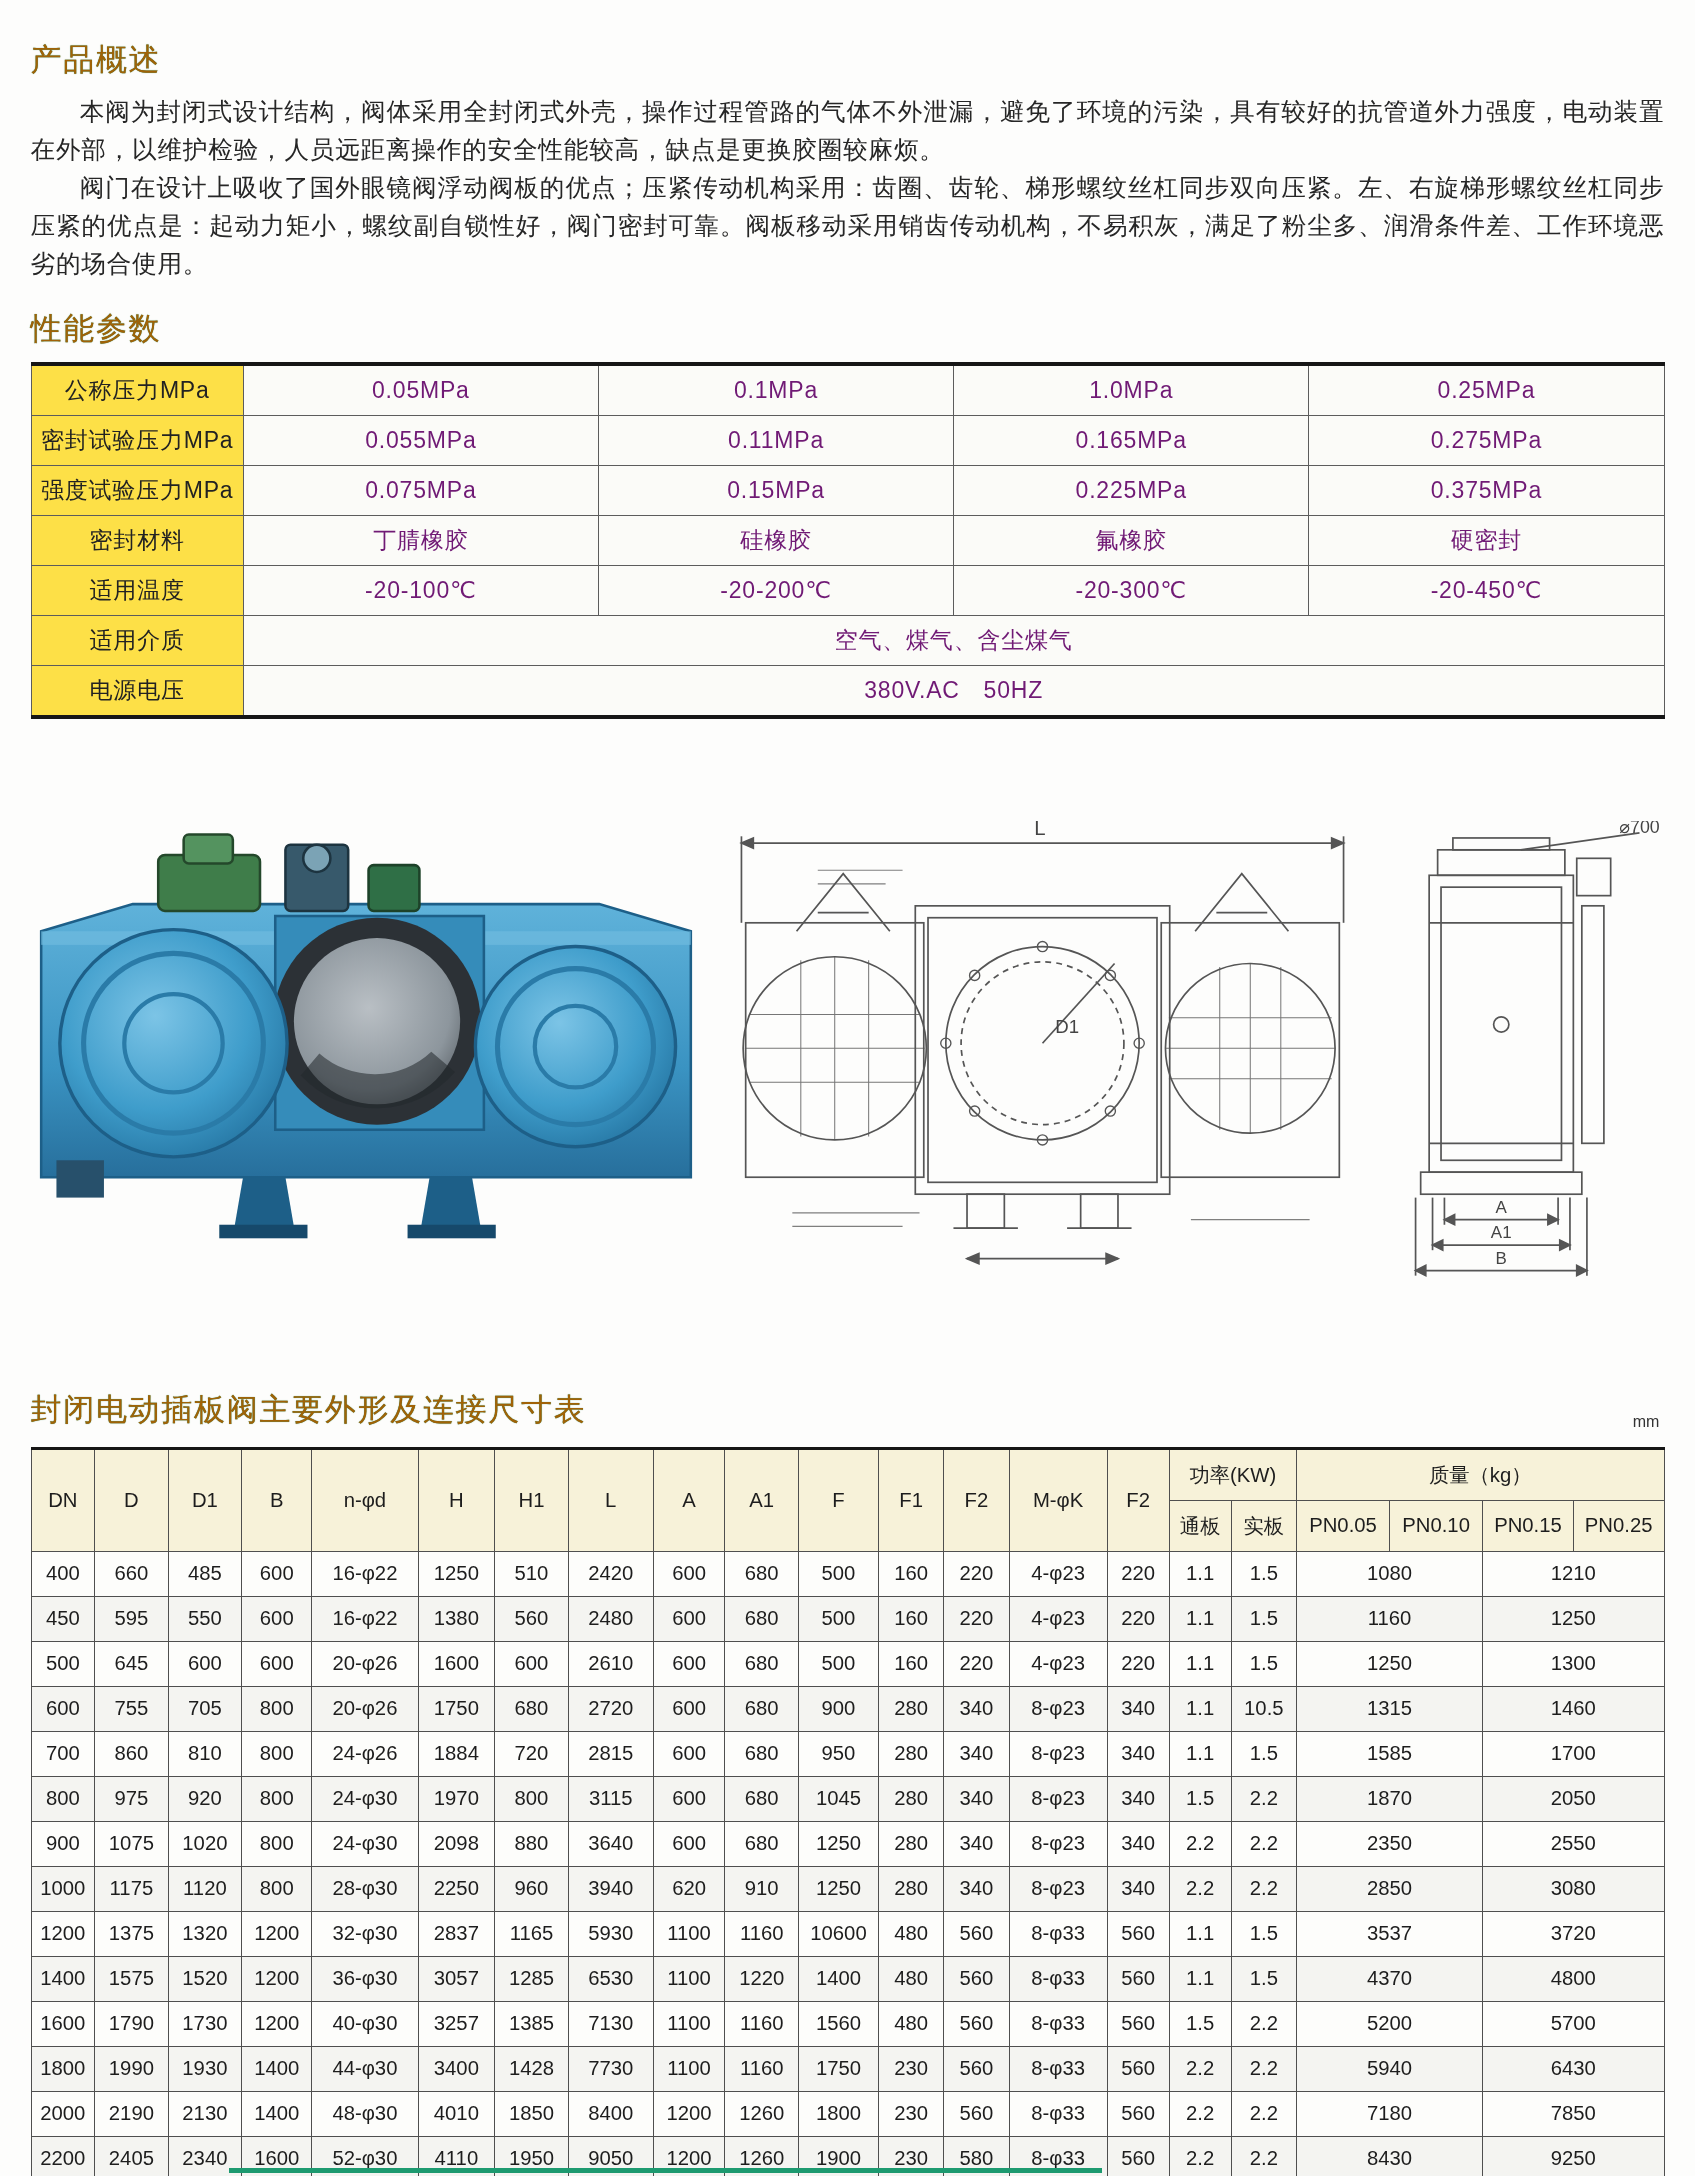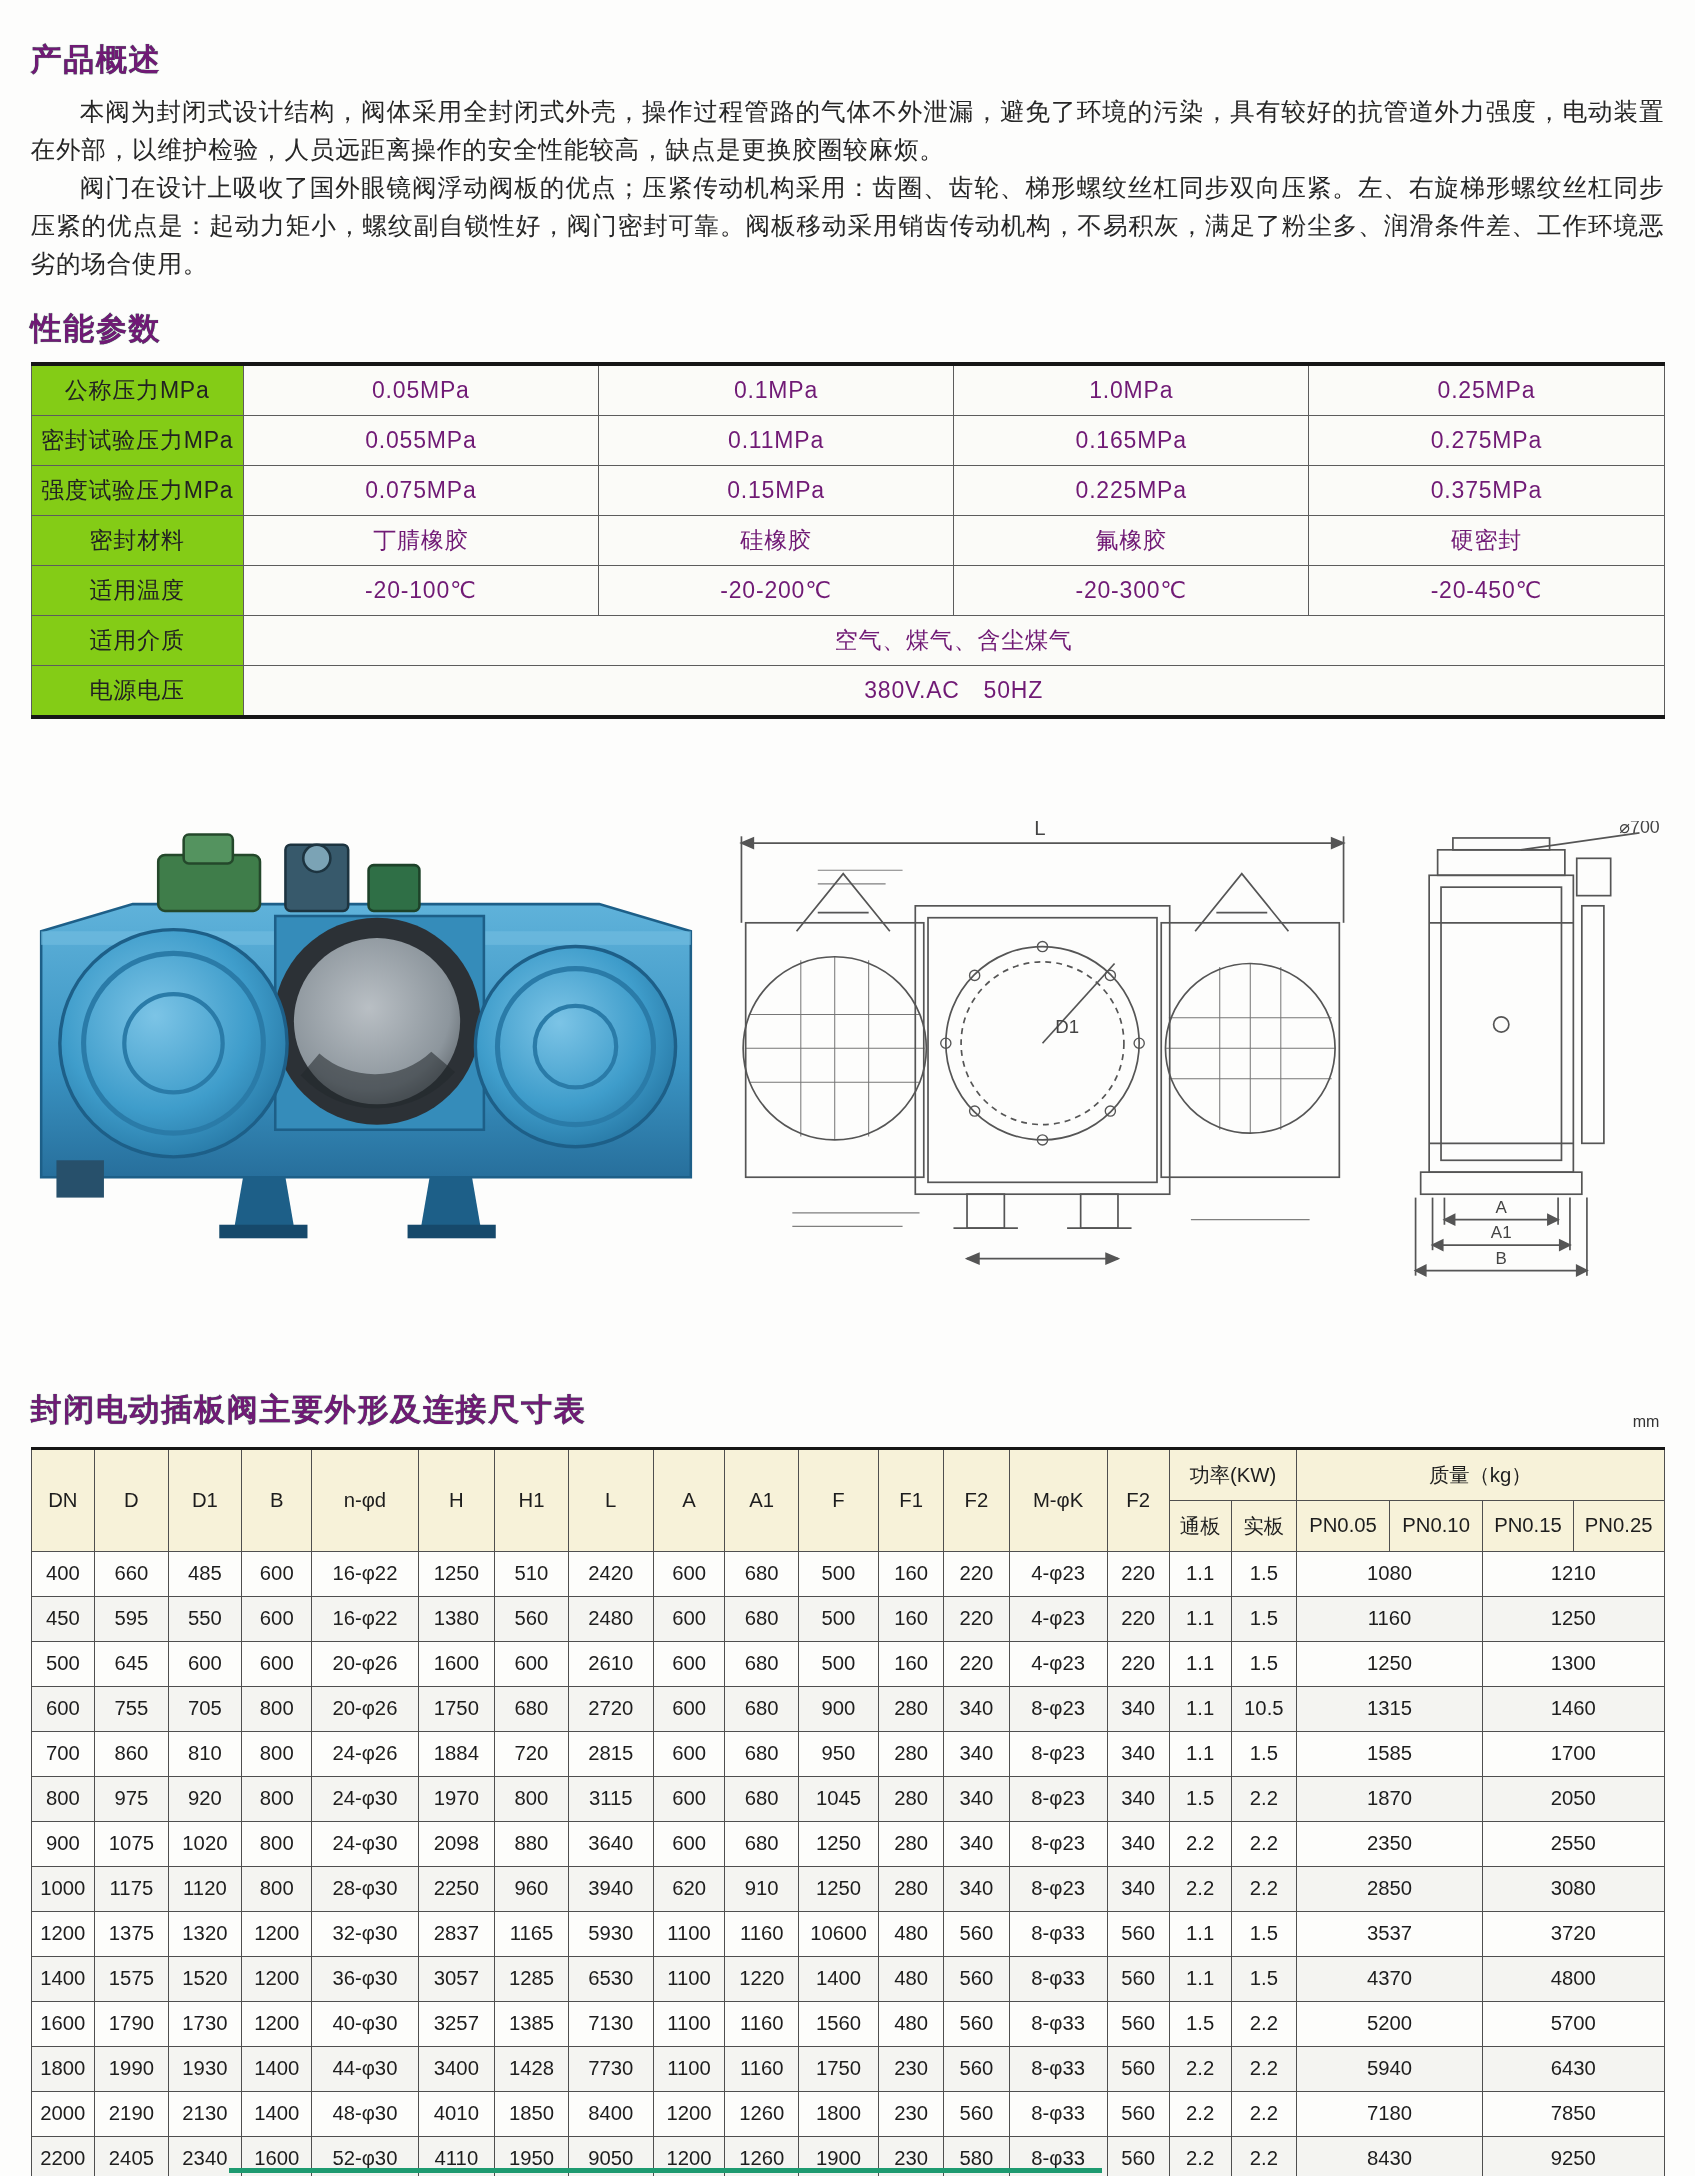--- a/index.html
+++ b/index.html
@@ -1,26 +1,26 @@
 <!DOCTYPE html>
 <html lang="zh" style="font-size:13.6px"><head>
 <meta charset="utf-8">
 <style>
   html,body{margin:0;padding:0;background:#ffffff;}
   body{font-family:"Liberation Sans","DejaVu Sans",sans-serif;color:#1e1e1e;}
   .page{position:relative;width:1695px;height:2176px;background:#fdfdfc;overflow:hidden;box-sizing:border-box;padding:39px 30.5px 0 30.5px;}
-  .sec-heading{font-size:31px;font-weight:bold;color:#701a75;letter-spacing:1.7px;margin:0 0 12px 0;text-shadow:0 0 0.8px #14753a;}
+  .sec-heading{font-size:31px;font-weight:normal;color:#a16207;letter-spacing:1.7px;margin:0 0 12px 0;text-shadow:0 0 0.8px #14753a;}
   .overview-text p{font-size:24.6px;line-height:38px;margin:0;text-align:justify;text-indent:2em;color:#262626;letter-spacing:0.8px;}
   .heading-row{display:flex;align-items:flex-end;justify-content:space-between;}
   .unit-label{font-size:16px;color:#333;padding-right:5.1px;}
 
   
   .perf-table{width:100%;border-collapse:collapse;table-layout:fixed;border-top:4.2px solid #161616;border-bottom:4.2px solid #161616;}
   .perf-table th,.perf-table td{border:1.7px solid #5c5c5c;height:47px;text-align:center;font-size:23px;letter-spacing:0.8px;}
-  .perf-table th{background:#84cc16;font-weight:normal;color:#222;}
+  .perf-table th{background:#fde047;font-weight:normal;color:#222;}
   .perf-table td{background:#fbfbf8;color:#701a75;margin-left:42px;}
 
   
   .figures{display:flex;align-items:flex-start;justify-content:space-between;margin-top:102px;height:500px;}
   .figure{position:relative;}
   svg text{font-family:"Liberation Sans","DejaVu Sans",sans-serif;}
 
   
   .dims-table{width:100%;border-collapse:collapse;table-layout:fixed;border-top:3.4px solid #161616;border-bottom:3.4px solid #161616;}
   .dims-table th,.dims-table td{border:1.7px solid #4f4f4f;text-align:center;font-size:20.3px;color:#1d1d1d;overflow:hidden;white-space:nowrap;}

